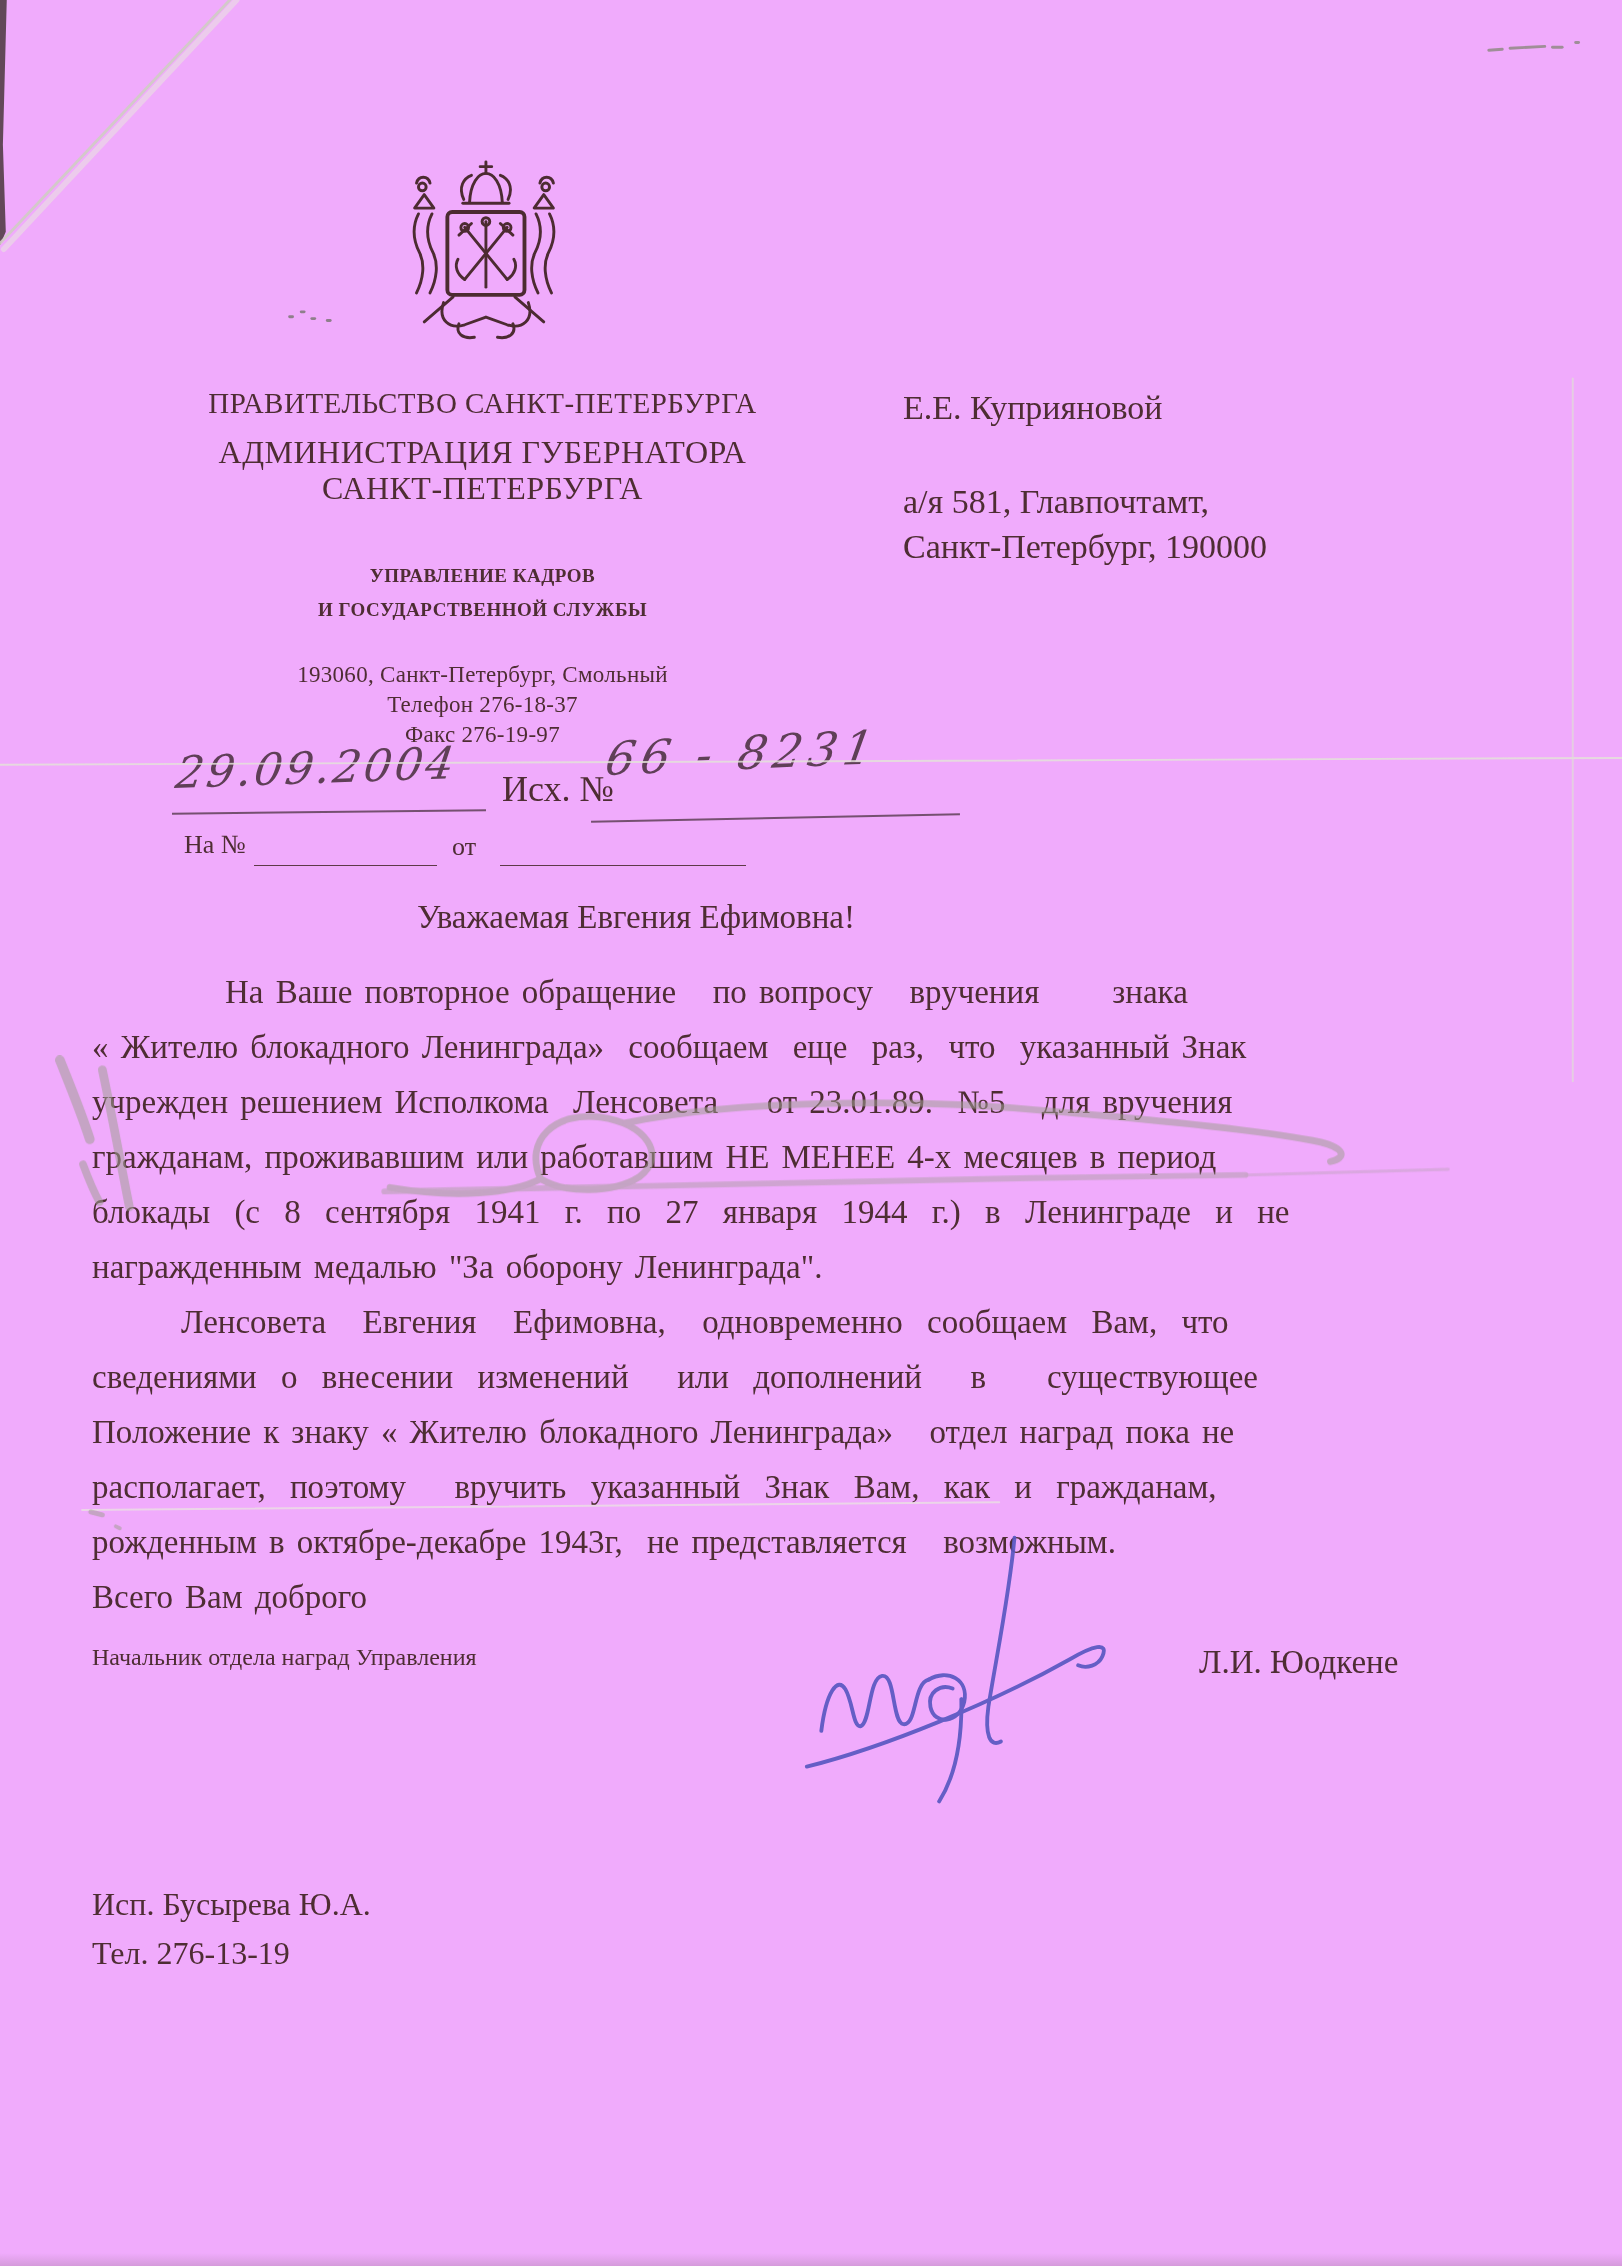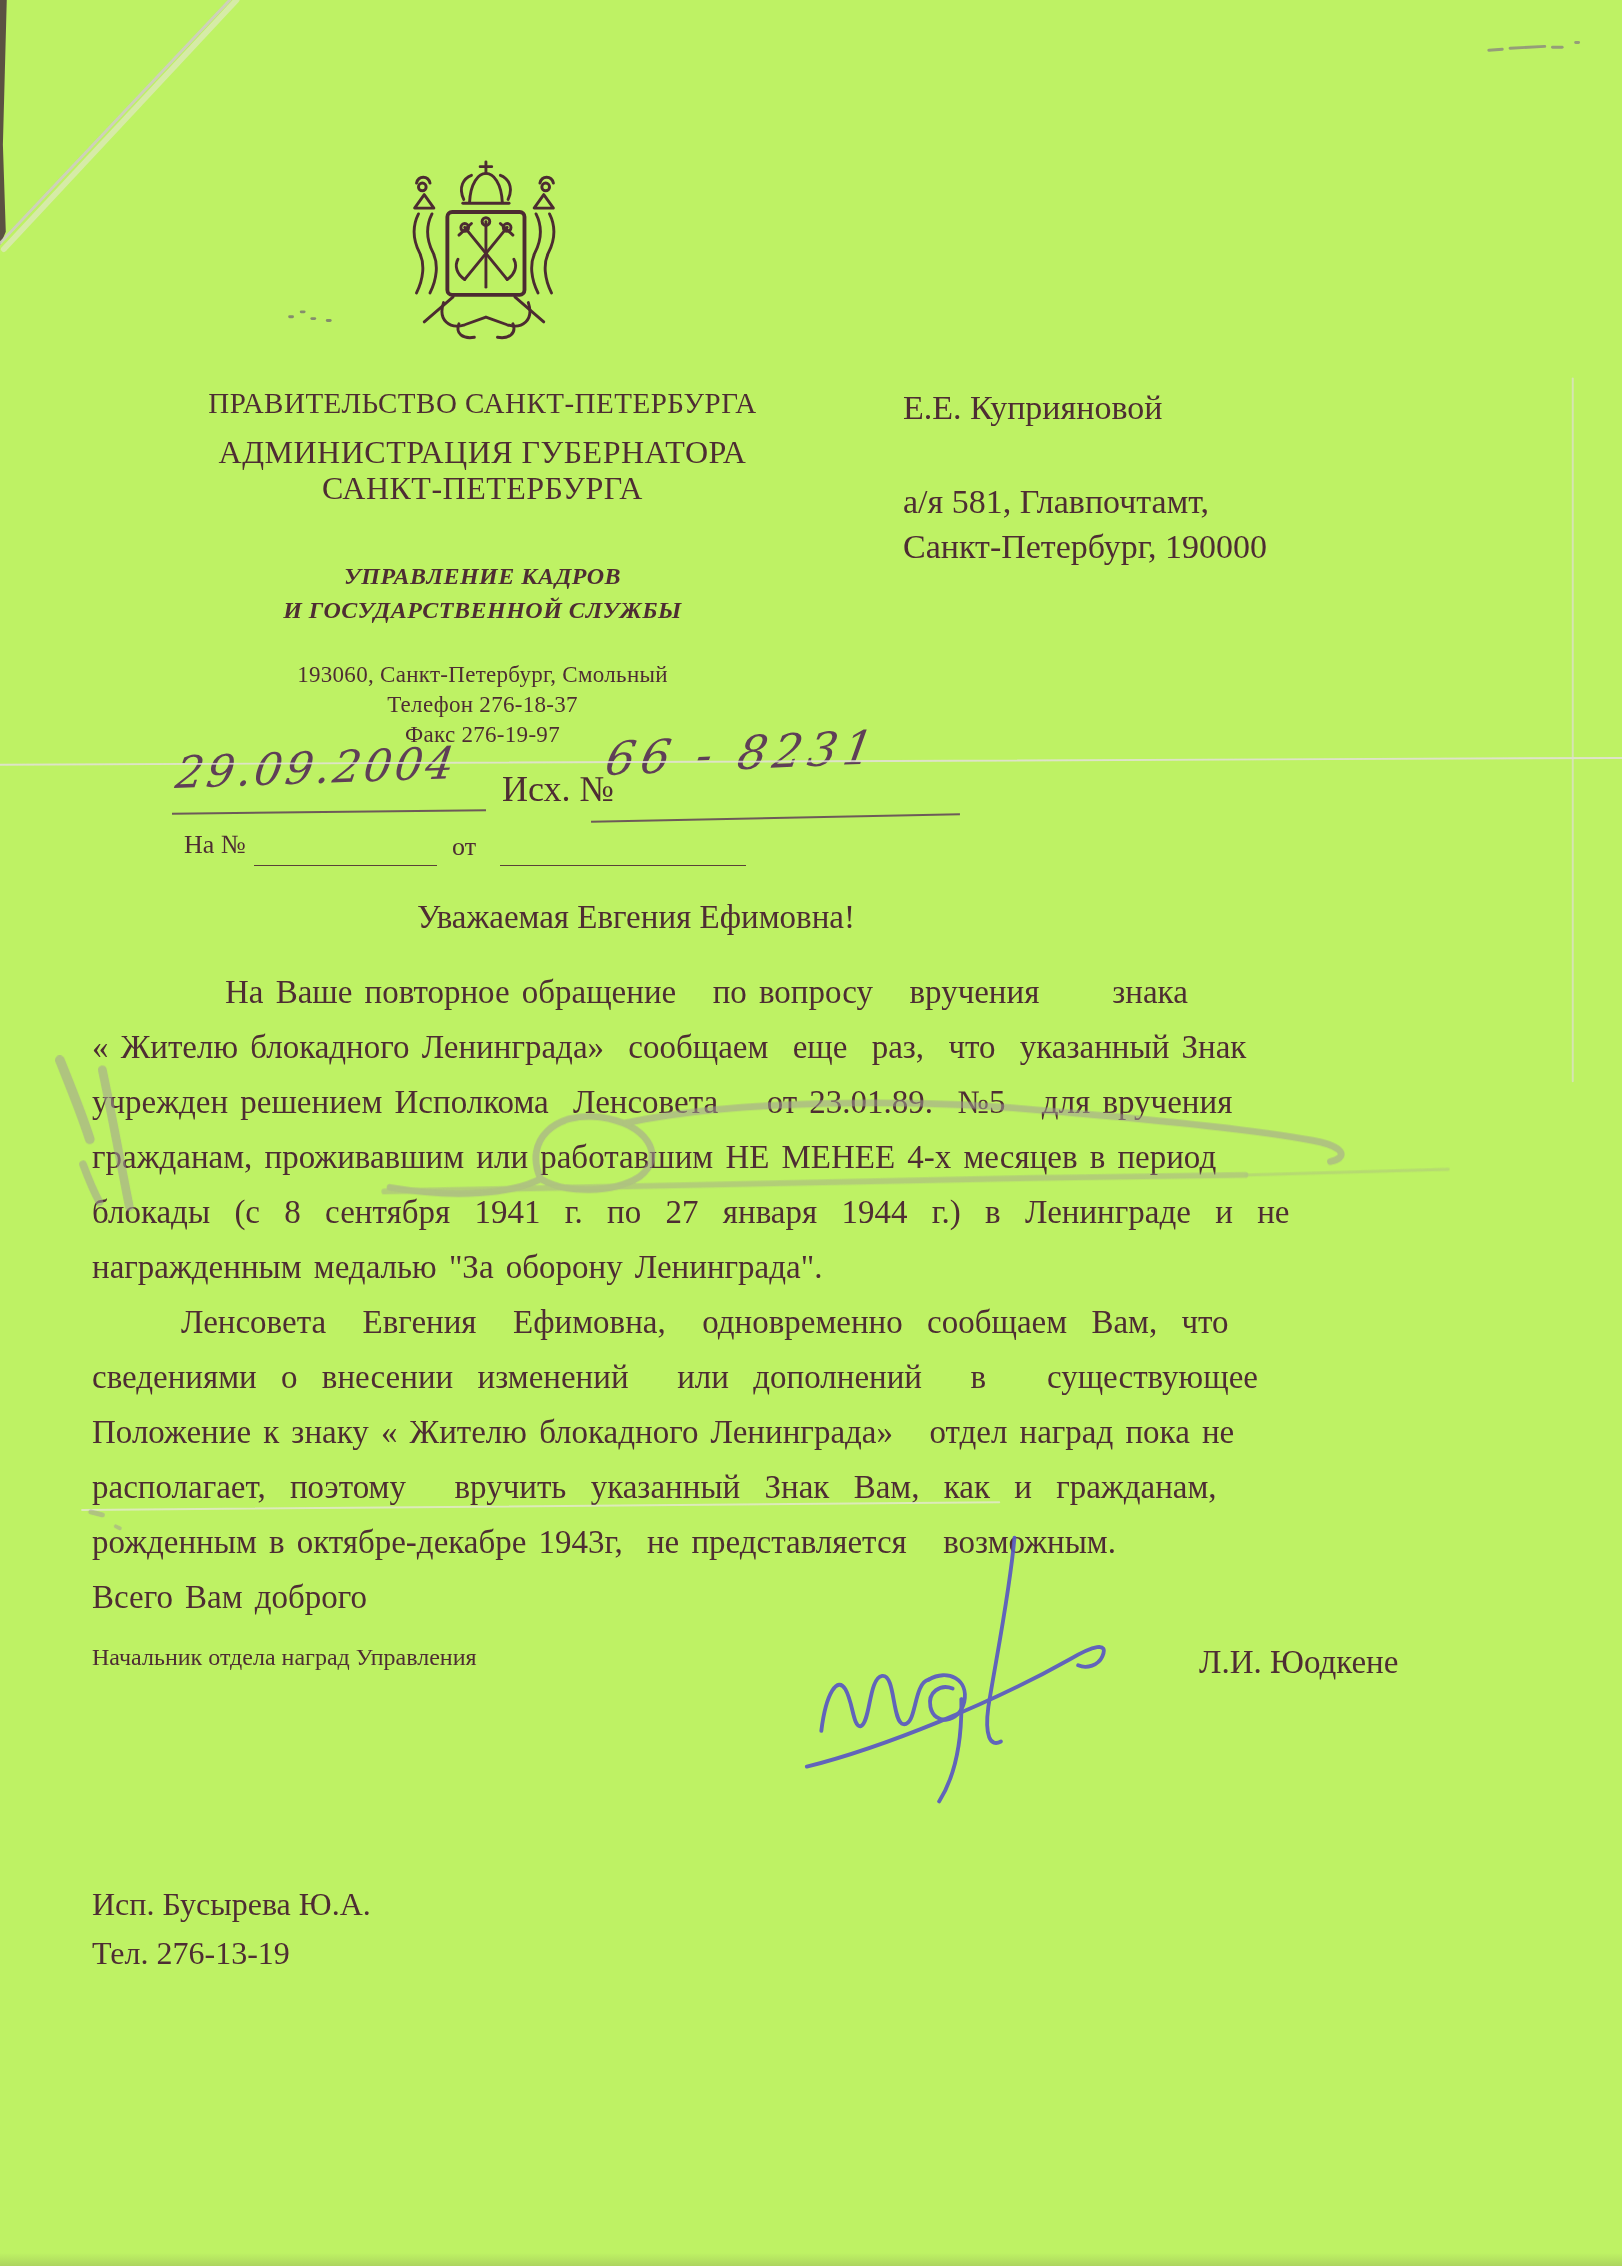--- a/index.html
+++ b/index.html
@@ -1,36 +1,36 @@
 <!DOCTYPE html>
 <html><head>
 <meta charset="utf-8">
 <style>
   html,body{margin:0;padding:0;background:#e8e6e0;}
   .page{
     position:relative;
     width:1622px;height:2266px;
     margin:0 auto;
-    background:#bef264;
+    background:#f0abfc;
     overflow:hidden;
     font-family:"Liberation Serif", serif;
     color:#4e2d33;
   }
   .page::after{
     content:"";position:absolute;left:0;right:0;bottom:0;height:13.5px;
     background:linear-gradient(to bottom, rgba(0,0,0,0), rgba(90,80,70,.18));
     pointer-events:none;
   }
   .abs{position:absolute;}
   
   .crest{left:370px;top:158px;width:228px;height:187px;}
   .lh{left:135px;width:695px;text-align:center;letter-spacing:0.5px;}
   .lh-gov{top:387px;font-size:29px;}
   .lh-admin{top:434px;font-size:32px;line-height:36px;}
-  .lh-dept{top:559px;font-size:24px;line-height:34px;font-weight:bold;font-style:italic;}
+  .lh-dept{top:559px;font-size:19px;line-height:34px;font-weight:bold;}
   .lh-contact{top:660px;font-size:23px;line-height:30px;letter-spacing:0.3px;}
   
   .rcpt-name{left:903px;top:389px;font-size:34px;}
   .rcpt-addr{left:903px;top:479px;font-size:34px;line-height:45px;}
   
   .hand{
     font-family:"DejaVu Serif", serif;font-style:italic;
     color:#5f3f57;letter-spacing:2.9px;
   }
   .hw-date{left:176px;top:742px;font-size:44px;transform:rotate(-2deg) skewX(-10deg);}

